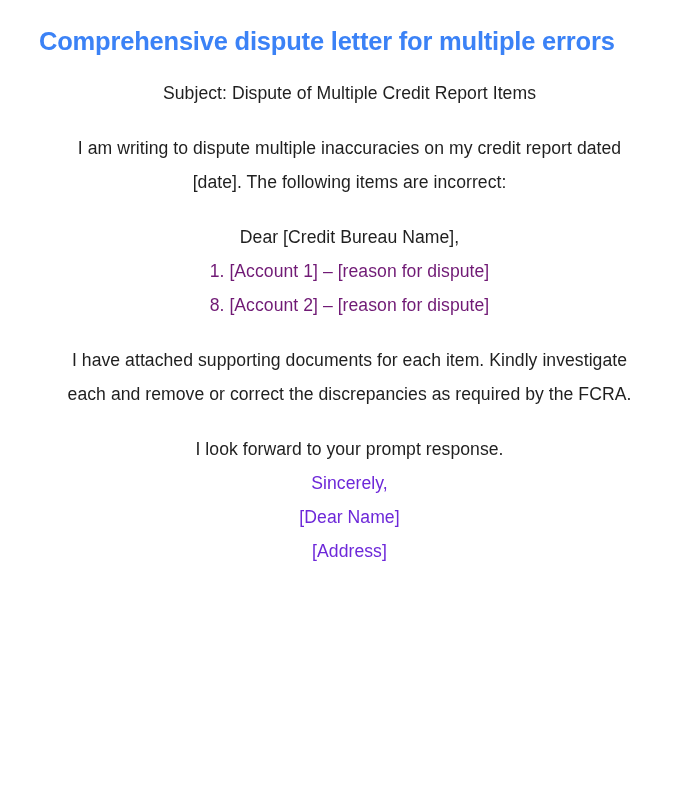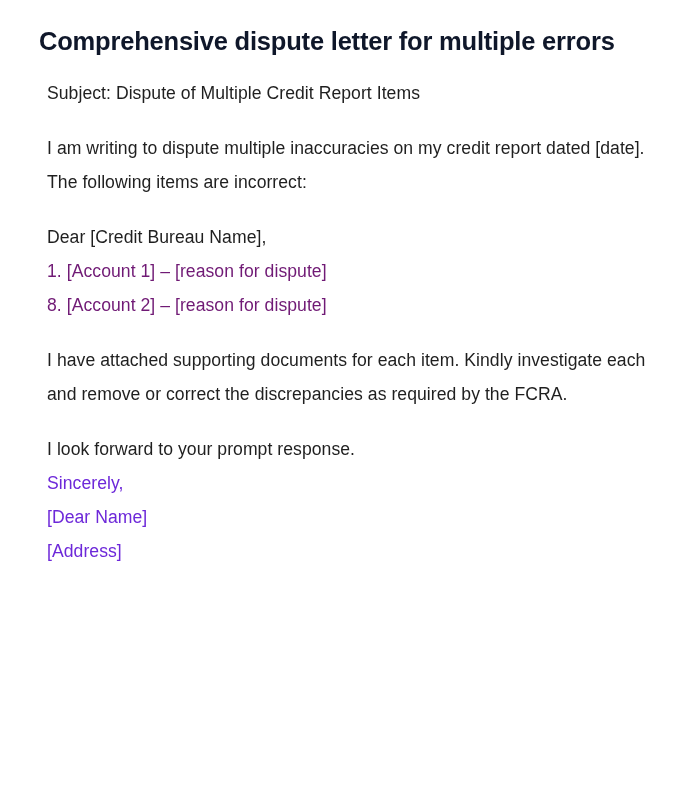--- a/index.html
+++ b/index.html
@@ -24,26 +24,27 @@
     background: #ffffff;
   }
 
   .doc-title {
     margin: 0 0 0 0;
     padding: 0;
     font-size: 25.5px;
     line-height: 34px;
     font-weight: 700;
     letter-spacing: -0.2px;
-    color: #0f172a;
+    color: #3b82f6;
   }
 
   .doc-body {
-    margin: 8px;
+    margin: 14px;
     padding: 0;
+    text-align: center;
   }
 
   .para {
     margin: 0;
     padding: 0;
     font-size: 17.6px;
     line-height: 34px;
     font-weight: 400;
     color: #1f1f1f;
     letter-spacing: 0.05px;

